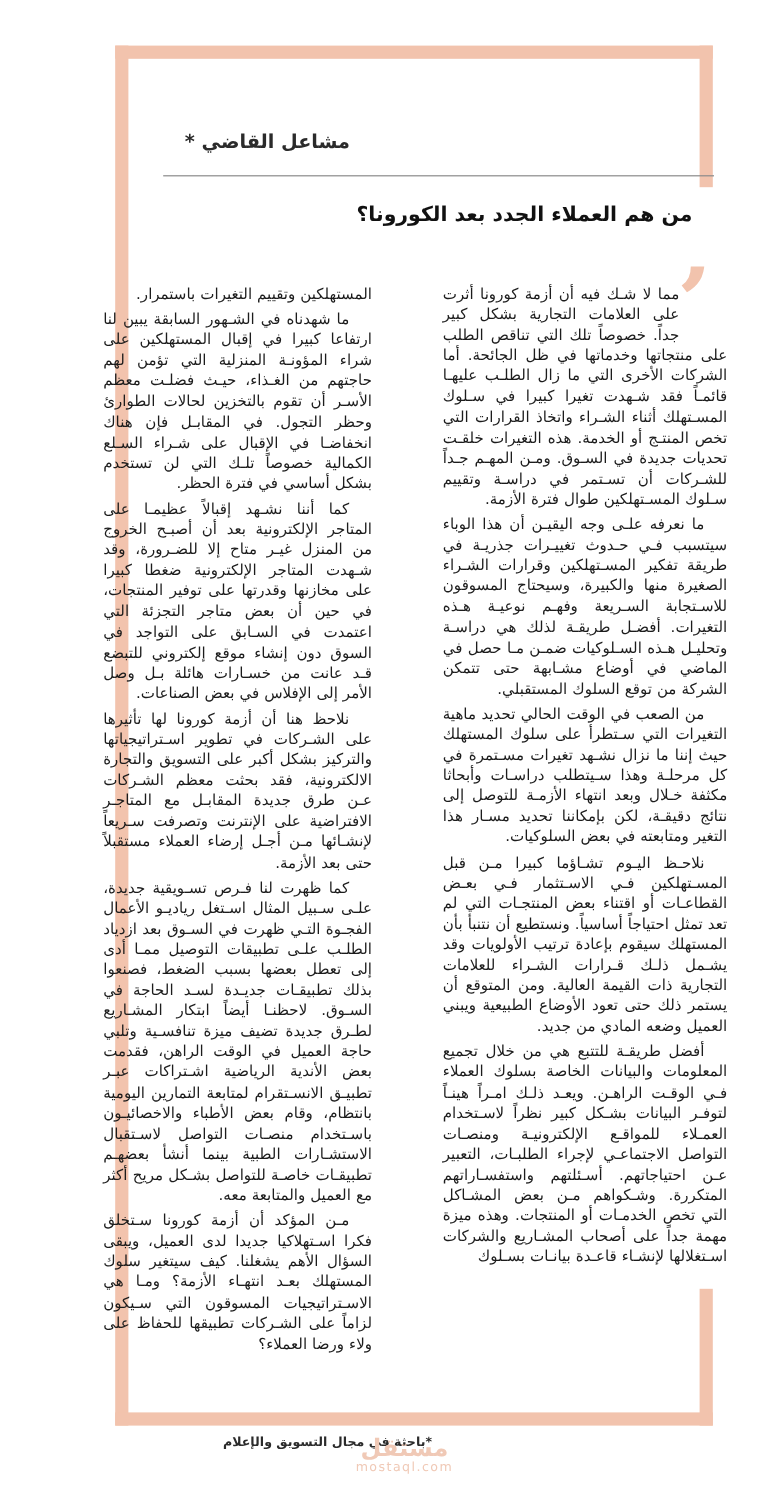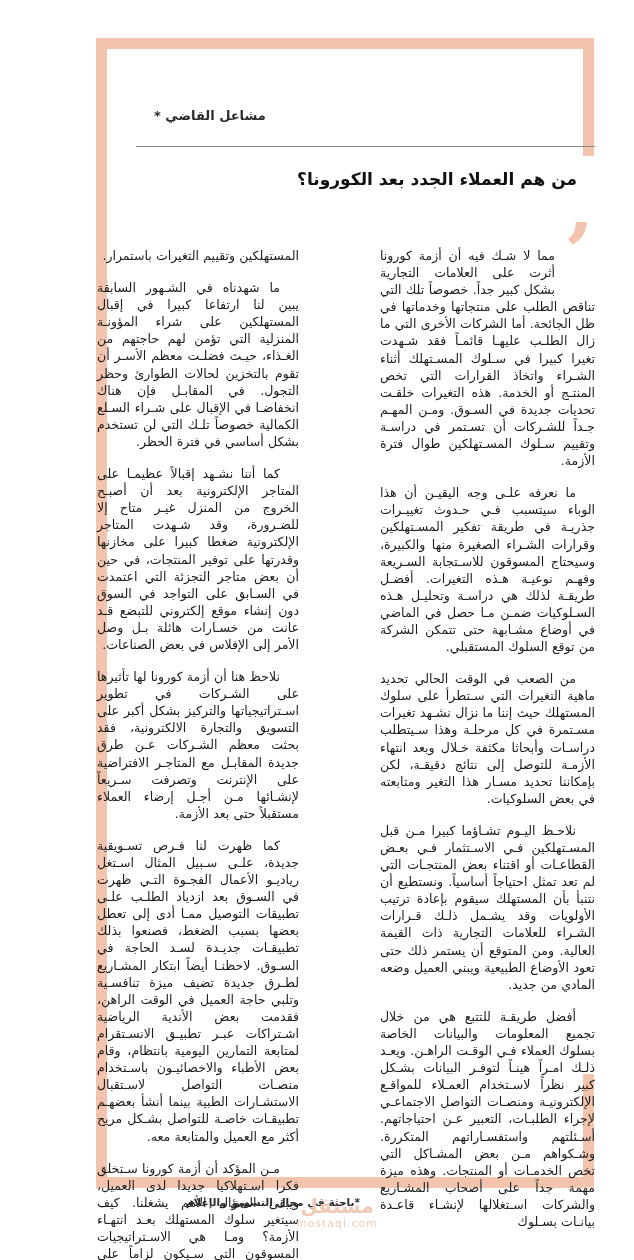--- a/index.html
+++ b/index.html
@@ -58,21 +58,21 @@
   }
 
   
   .byline-top {
     position: absolute;
     right: 60px;
     top: 108px;
     width: 420px;
     text-align: left;
     direction: rtl;
-    font-size: 13px;
+    font-size: 16px;
     font-weight: bold;
     color: #2b2b2b;
     letter-spacing: -0.2px;
   }
   .rule {
     position: absolute;
     left: 136px;
     top: 146px;
     width: 459px;
     height: 1.4px;
@@ -129,21 +129,21 @@
   }
   .col-right {
     right: 24px;
     width: 245px;
   }
   .col-left {
     right: 320px;
     width: 232px;
   }
   .col p {
-    margin: 15px;
+    margin: 4px;
     text-indent: 19px;
   }
   .col p.no-indent {
     text-indent: 0;
   }
   .col p.wrap-first {
     text-indent: 0;
   }
 
   

